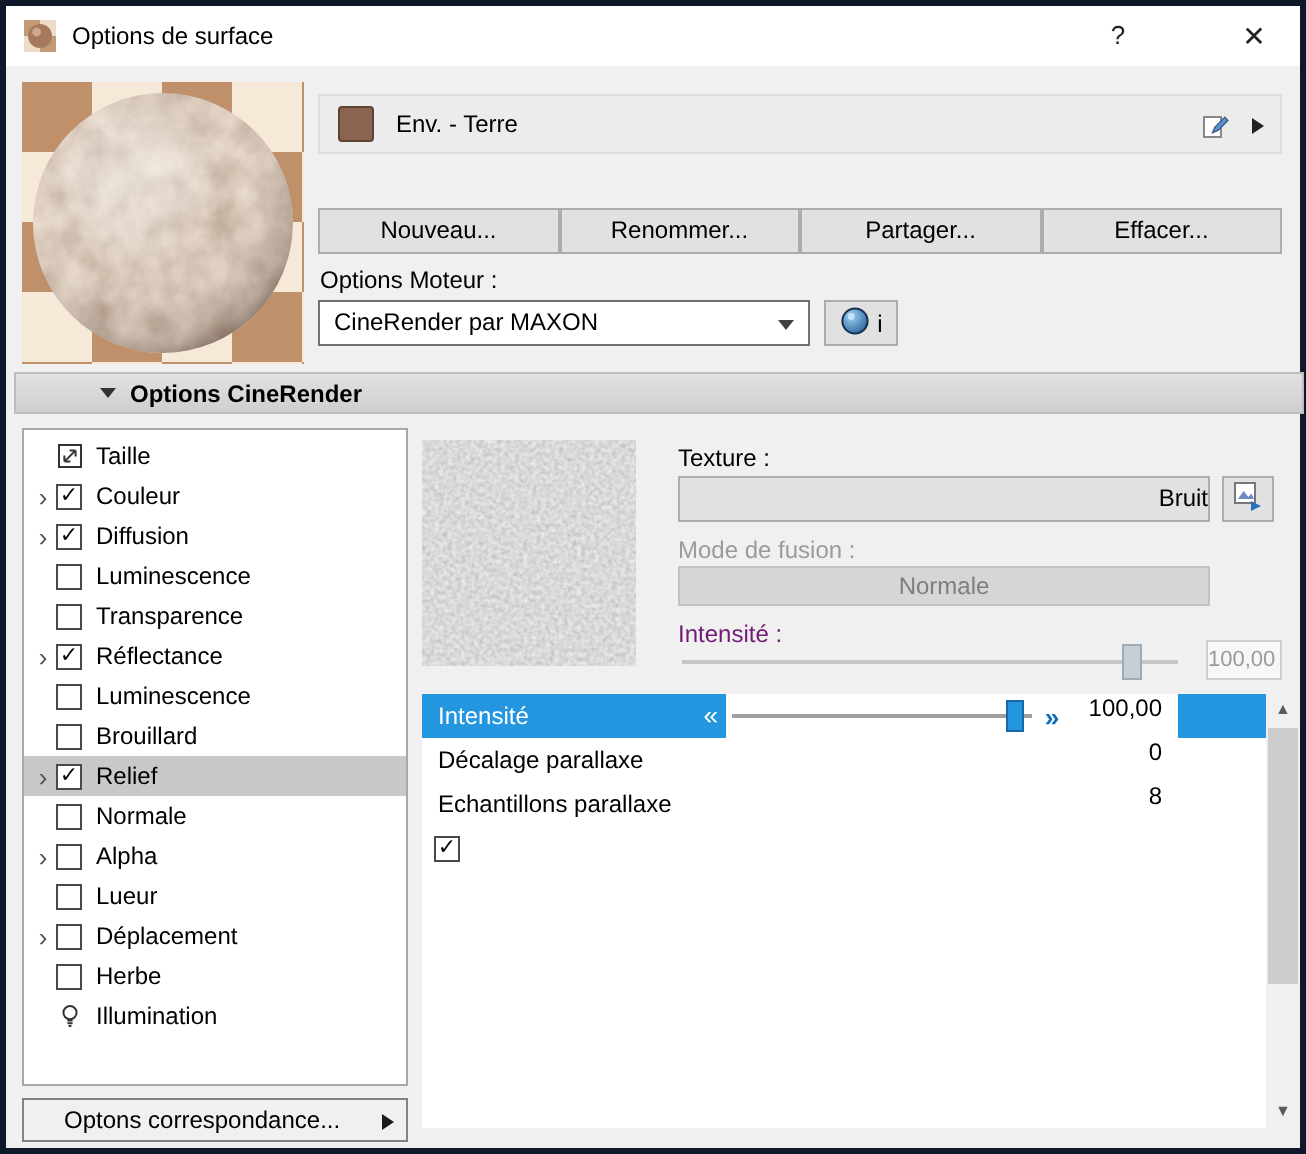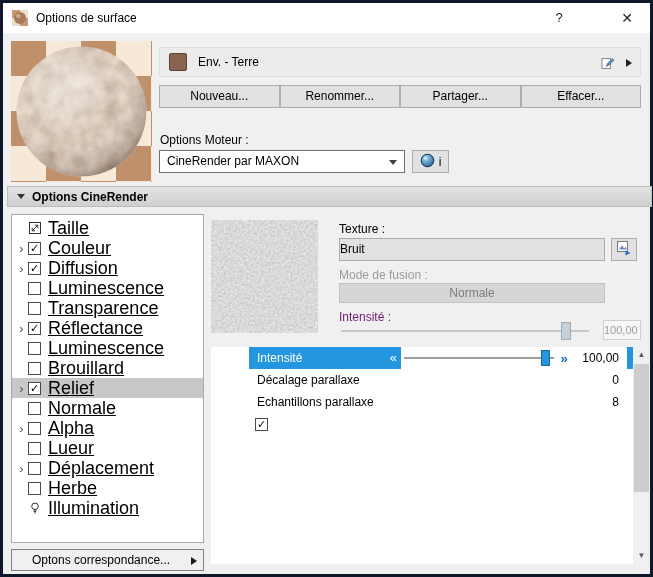--- a/index.html
+++ b/index.html
@@ -27,58 +27,58 @@
   .tb-close{left:608px;font-size:14px;}
   
   .preview{position:absolute;left:8px;top:38px;width:141px;height:141px;}
   
   .matbar{position:absolute;left:156px;top:44px;width:482px;height:30px;background:#ececec;border:1px solid #dcdcdc;display:flex;align-items:center;}
   .swatch{width:18px;height:18px;margin-left:9px;background:var(--swatch);border:1px solid #5c4436;border-radius:2px;}
   .matname{margin-left:11px;}
   .mat-popup{position:absolute;right:24px;top:7px;width:16px;height:16px;display:inline-flex;}
   .mat-arrow{position:absolute;right:8px;top:11px;width:0;height:0;border-left:6px solid #222;border-top:4px solid transparent;border-bottom:4px solid transparent;}
   
-  .btnrow{position:absolute;left:156px;top:82px;width:482px;height:23px;display:flex;gap:0;}
+  .btnrow{position:absolute;left:156px;top:101px;width:482px;height:23px;display:flex;gap:0;}
   .btn{flex:1;height:23px;background:#e1e1e1;border:1px solid #adadad;text-align:center;line-height:21px;font-size:12px;}
   
   .engine-label{position:absolute;left:157px;top:130px;}
   .combo{position:absolute;left:156px;top:147px;width:246px;height:23px;background:#fff;border:1px solid #707070;line-height:21px;padding-left:7px;}
   .combo-arrow{position:absolute;right:7px;top:9px;width:0;height:0;border-top:5px solid #404040;border-left:4px solid transparent;border-right:4px solid transparent;}
   .infobtn{position:absolute;left:409px;top:147px;width:37px;height:23px;background:#e1e1e1;border:1px solid #adadad;display:flex;align-items:center;justify-content:center;gap:4px;}
   .infobtn .ilabel{font-size:12px;color:#000;}
   
-  .sechdr{position:absolute;left:4px;top:183px;width:645px;height:21px;background:linear-gradient(#e2e2e2,#cfcfcf);border:1px solid #bdbdbd;display:flex;align-items:center;}
+  .sechdr{position:absolute;left:4px;top:183px;width:645px;height:21px;background:linear-gradient(#e2e2e2,#cfcfcf);border:1px solid #bdbdbd;display:flex;align-items:center;padding-left:33px;}
   .sec-arrow{margin-left:9px;width:0;height:0;border-top:5px solid #333;border-left:4px solid transparent;border-right:4px solid transparent;}
   .sec-title{margin-left:7px;font-weight:bold;}
   
   .tree{position:absolute;left:8px;top:211px;width:193px;height:329px;background:#fff;border:1px solid #a8a8a8;padding-top:3px;overflow:hidden;}
   .trow{display:flex;align-items:center;height:20px;padding-left:3px;}
   .trow.sel{background:var(--sel-gray);}
   .exp{width:13px;text-align:center;color:#555;font-size:13px;line-height:13px;}
   .cbx{width:13px;height:13px;border:1px solid #4a4a4a;background:#fff;display:inline-flex;align-items:center;justify-content:center;font-size:11px;line-height:1;color:#000;margin-right:7px;flex:none;}
   .chicon{width:14px;height:14px;margin-right:6px;display:inline-flex;flex:none;}
-  .tlabel{font-size:18px;text-decoration:underline;}
+  .tlabel{font-size:12px;}
   
   .matchbtn{position:absolute;left:8px;top:546px;width:193px;height:22px;background:#f0f0f0;border:1px solid #828282;display:flex;align-items:center;padding-left:20px;}
   .match-arrow{position:absolute;right:6px;top:7px;width:0;height:0;border-left:6px solid #1a1a1a;border-top:4px solid transparent;border-bottom:4px solid transparent;}
   
   .texpreview{position:absolute;left:208px;top:217px;width:107px;height:113px;}
   .tex-label{position:absolute;left:336px;top:219px;text-align:right;}
-  .bruitbtn{position:absolute;left:336px;top:235px;width:266px;height:23px;background:#e1e1e1;border:1px solid #adadad;text-align:left;line-height:21px;}
+  .bruitbtn{position:absolute;left:336px;top:235px;width:266px;height:23px;background:#e1e1e1;border:1px solid #adadad;text-align:right;line-height:21px;}
   .pickerbtn{position:absolute;left:608px;top:235px;width:26px;height:23px;background:#e1e1e1;border:1px solid #adadad;display:flex;align-items:center;justify-content:center;}
   .fusion-label{position:absolute;left:336px;top:265px;color:#9b9b9b;}
   .fusion-dd{position:absolute;left:336px;top:280px;width:266px;height:20px;background:#d6d6d6;border:1px solid #c2c2c2;color:#7e7e7e;text-align:center;line-height:18px;}
   .int-label{position:absolute;left:336px;top:307px;color:#701a75;}
   .dslider{position:absolute;left:336px;top:318px;width:252px;height:20px;}
   .dtrack{position:absolute;left:2px;right:2px;top:9px;height:2px;background:#c6c6c6;}
   .dhandle{position:absolute;top:1px;width:10px;height:18px;background:#c4cfd8;border:1px solid #9cabb6;}
   .dvalue{position:absolute;left:600px;top:317px;width:38px;height:20px;background:#f7f7f7;border:1px solid #cfcfcf;color:#9b9b9b;text-align:right;line-height:18px;padding-right:3px;font-size:11px;}
   
   .params{position:absolute;left:208px;top:344px;width:422px;height:217px;background:#fff;overflow:hidden;}
-  .prow{display:flex;align-items:center;height:22px;padding-left:38px;}
+  .prow{display:flex;align-items:flex-start;height:22px;}
   .pname{width:152px;height:22px;line-height:22px;padding-left:8px;position:relative;flex:none;}
   .pname.psel{background:var(--accent);color:#fff;}
   .nleft{position:absolute;right:4px;top:0;color:#fff;font-size:13px;}
   .pmid{width:170px;height:22px;display:flex;align-items:center;flex:none;}
   .pslider{flex:1;height:22px;position:relative;}
   .ptrack{position:absolute;left:3px;right:3px;top:10px;height:2px;background:#9f9f9f;}
   .phandle{position:absolute;top:3px;width:9px;height:16px;background:var(--accent);border:1px solid #1668a8;}
   .nright{width:14px;text-align:center;color:#0d6ebd;font-size:13px;font-weight:bold;}
   .pvalue{width:56px;text-align:right;padding-right:8px;flex:none;}
   .ptail{flex:1;height:22px;}

